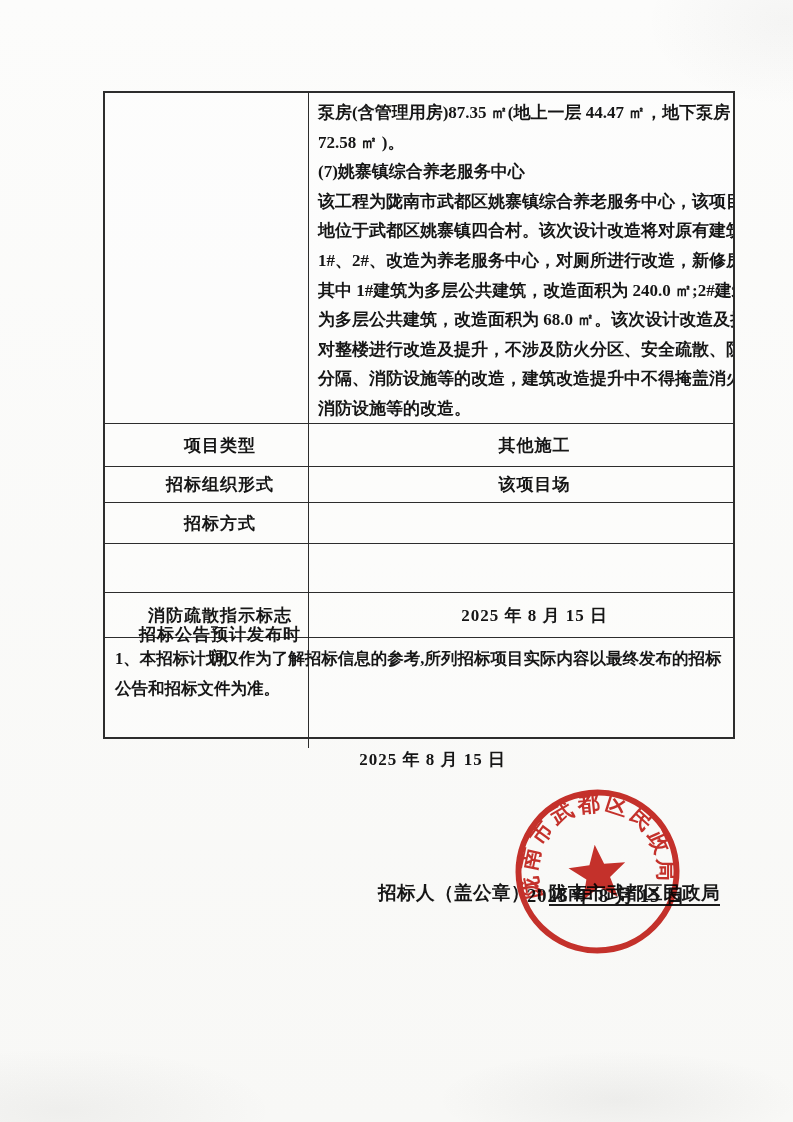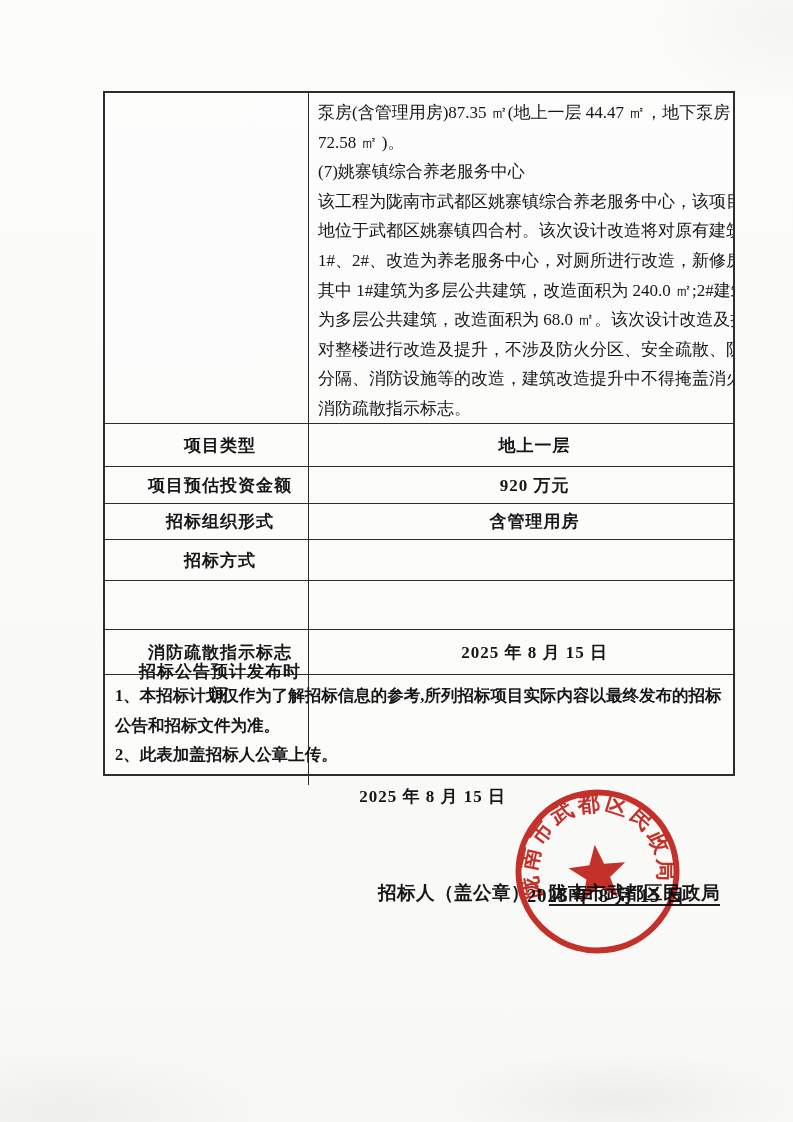--- a/index.html
+++ b/index.html
@@ -40,21 +40,21 @@
   .r-cont{height:330px;}
   .r1{height:43px;}
   .r2{height:37px;}
   .r3{height:36px;justify-content:center;}
   .r4{height:41px;}
   .r5{height:49px;flex-direction:column;}
   .r6{height:45px;}
   .r-remark{height:100px;}
   .cell.cont{
     flex:1;padding:5px 22px 0 9px;
-    font-size:17px;font-weight:400;line-height:29.6px;
+    font-size:17px;font-weight:700;line-height:29.6px;
     white-space:nowrap;overflow:hidden;
   }
   .cell.remark{
     flex:1;padding:6px 8px 0 10px;
     font-size:16.5px;font-weight:700;line-height:29.5px;
     text-align:left;
   }
   
   .footer-line{
     position:absolute;left:378px;top:880px;
@@ -94,57 +94,52 @@
         <div>泵房(含管理用房)87.35 ㎡(地上一层 44.47 ㎡，地下泵房</div>
         <div>72.58 ㎡ )。</div>
         <div>(7)姚寨镇综合养老服务中心</div>
         <div>该工程为陇南市武都区姚寨镇综合养老服务中心，该项目场</div>
         <div>地位于武都区姚寨镇四合村。该次设计改造将对原有建筑</div>
         <div>1#、2#、改造为养老服务中心，对厕所进行改造，新修房等</div>
         <div>其中 1#建筑为多层公共建筑，改造面积为 240.0 ㎡;2#建筑</div>
         <div>为多层公共建筑，改造面积为 68.0 ㎡。该次设计改造及提升</div>
         <div>对整楼进行改造及提升，不涉及防火分区、安全疏散、防火</div>
         <div>分隔、消防设施等的改造，建筑改造提升中不得掩盖消火栓、</div>
-        <div>消防疏散指示标志。</div>
+        <div>消防设施等的改造。</div>
       </div>
     </div>
 
     <div class="trow r1">
       <div class="cell label">项目类型</div>
-      <div class="cell value">地上一层</div>
+      <div class="cell value">其他施工</div>
     </div>
 
-    <div class="trow r2">
-      <div class="cell label">项目预估投资金额</div>
-      <div class="cell value">920 万元</div>
-    </div>
 
     <div class="trow r3">
       <div class="cell label">招标组织形式</div>
-      <div class="cell value">含管理用房</div>
+      <div class="cell value">该项目场</div>
     </div>
 
     <div class="trow r4">
       <div class="cell label">招标方式</div>
     </div>
 
     <div class="trow r5">
       <div class="cell label">招标公告预计发布时间</div>
       <div class="cell value">2025 年 8 月 15 日</div>
     </div>
 
     <div class="trow r6">
       <div class="cell label">消防疏散指示标志</div>
       <div class="cell value">2025 年 8 月 15 日</div>
     </div>
 
     <div class="trow r-remark">
       <div class="cell remark">
         <div>1、本招标计划仅作为了解招标信息的参考,所列招标项目实际内容以最终发布的招标公告和招标文件为准。</div>
-        <div>2、此表加盖招标人公章上传。</div>
       </div>
     </div>
 
   </div>
 
   <div class="footer-line"><span>招标人（盖公章）：</span><span class="u">陇南市武都区民政局</span></div>
 
   <div class="footer-date">2025 年 8 月 15 日</div>
 
   <svg class="stamp" viewBox="-90.5 -90.5 181 181" xmlns="http://www.w3.org/2000/svg">

